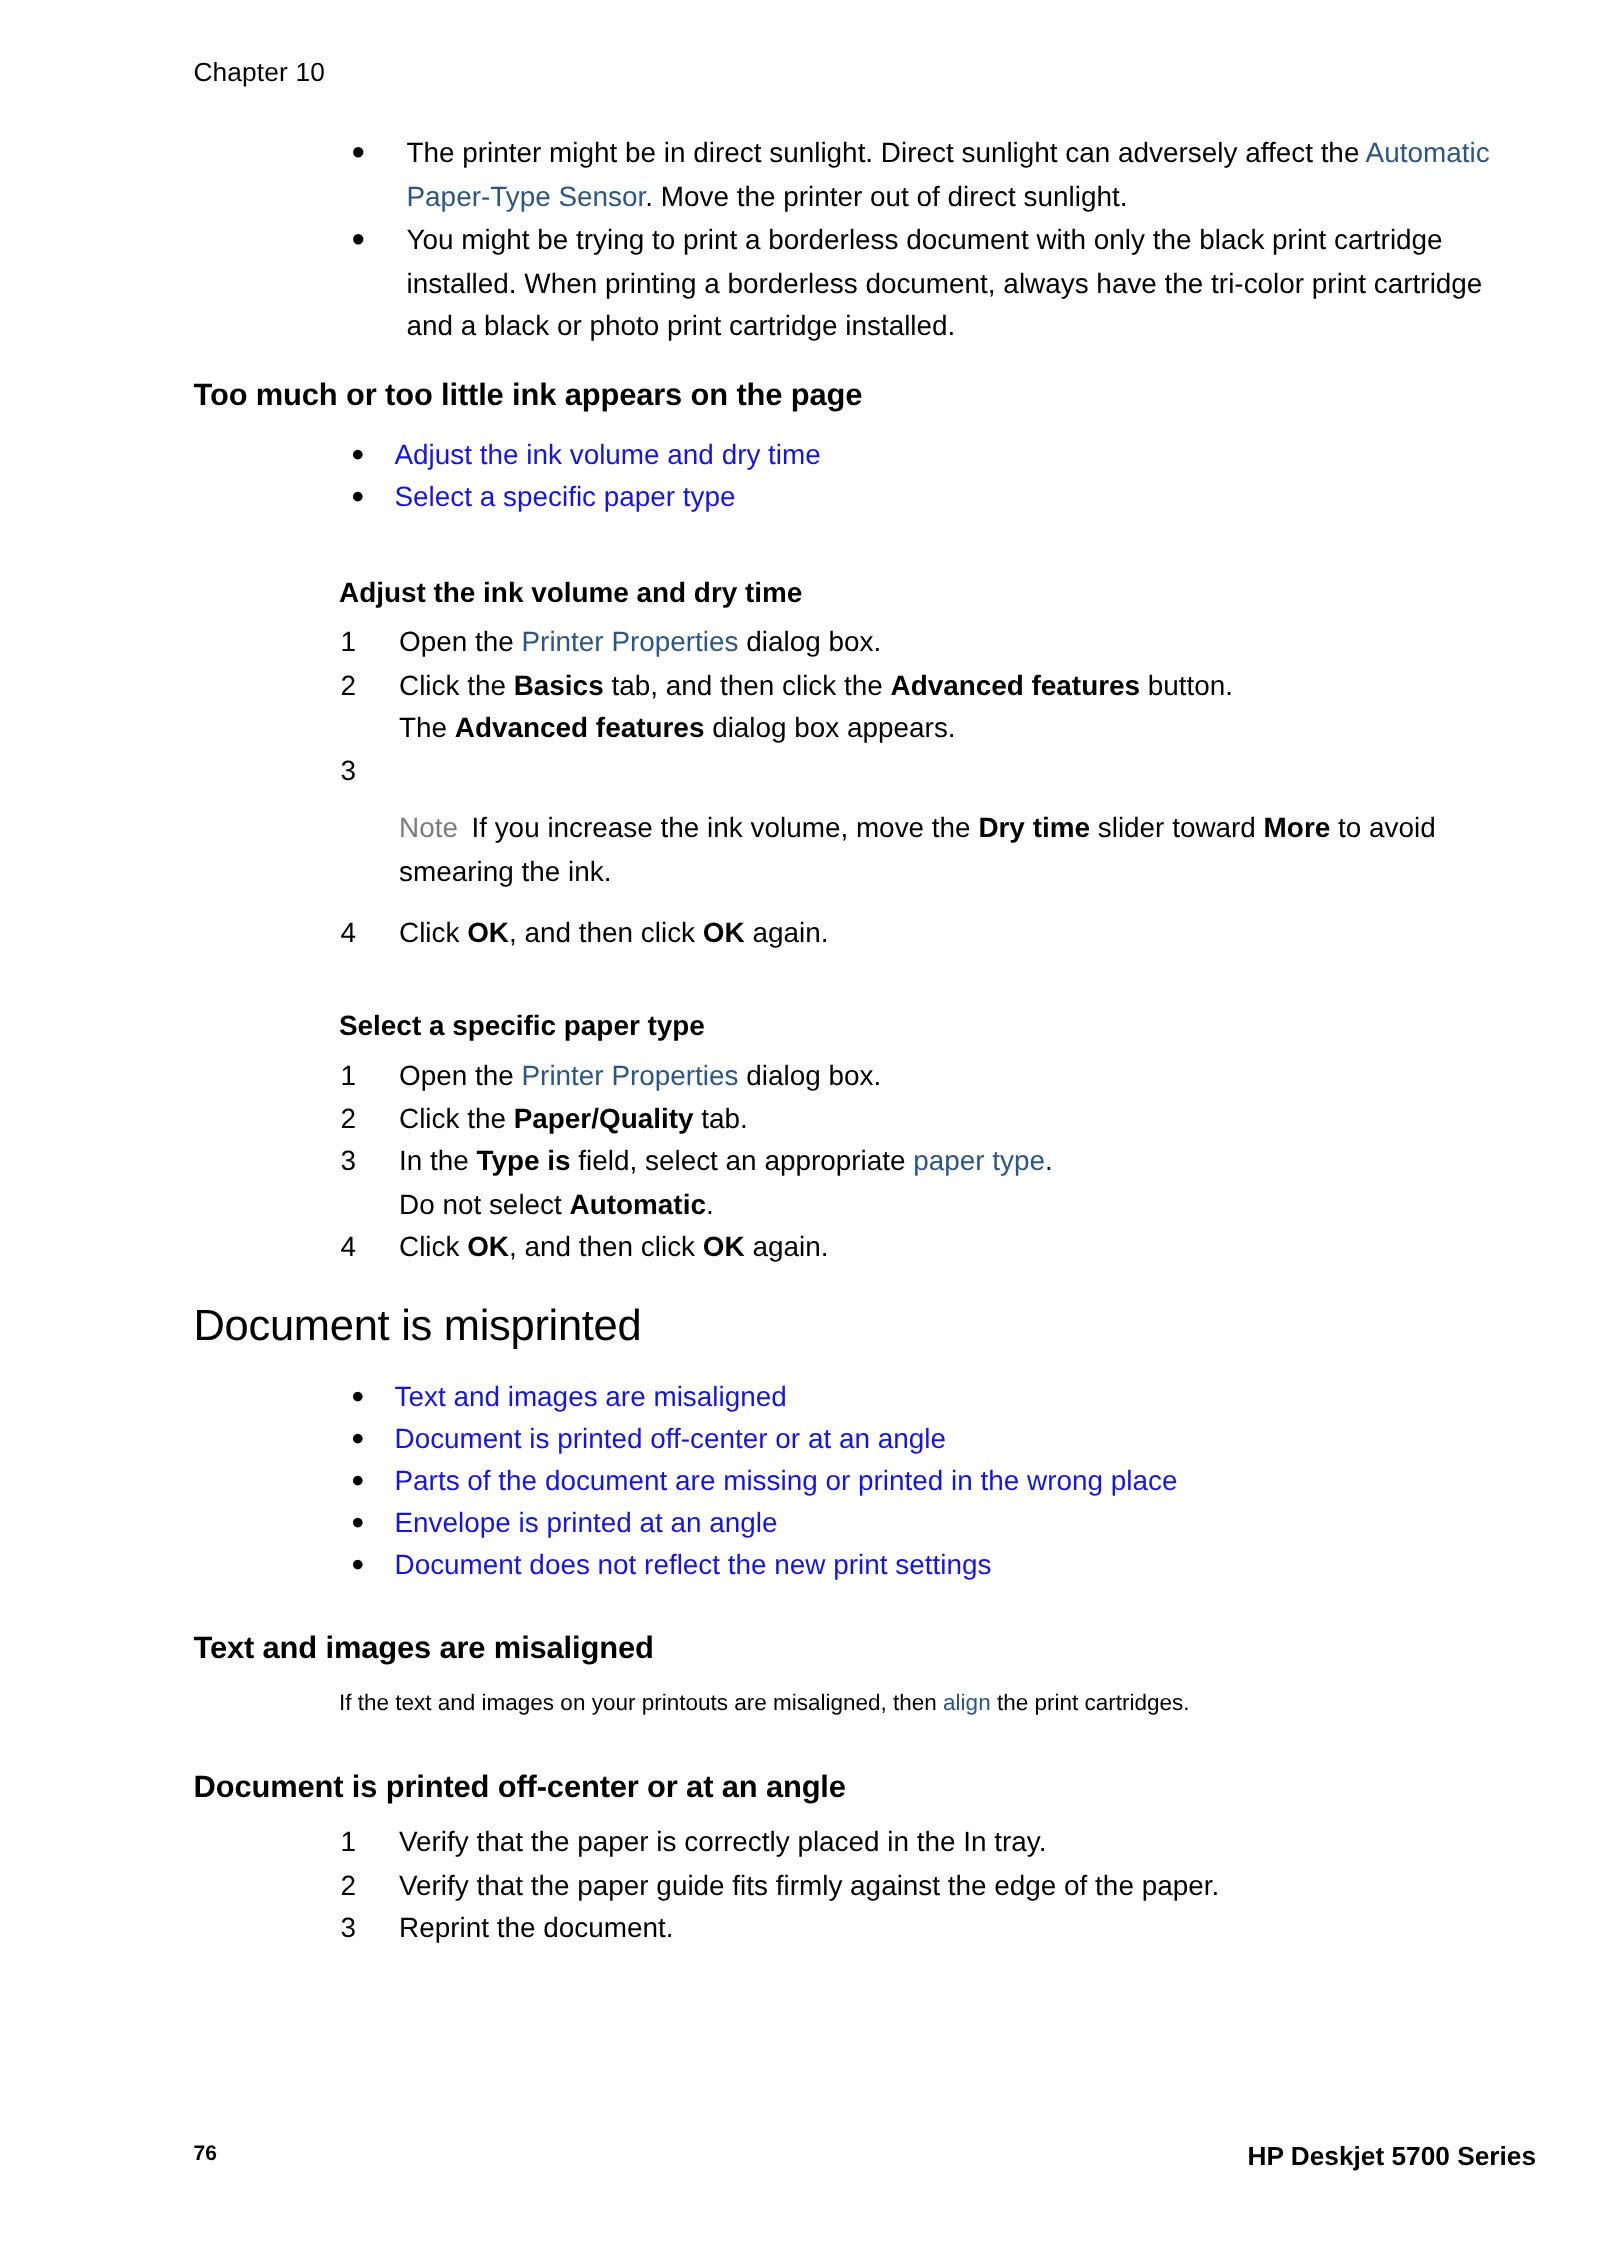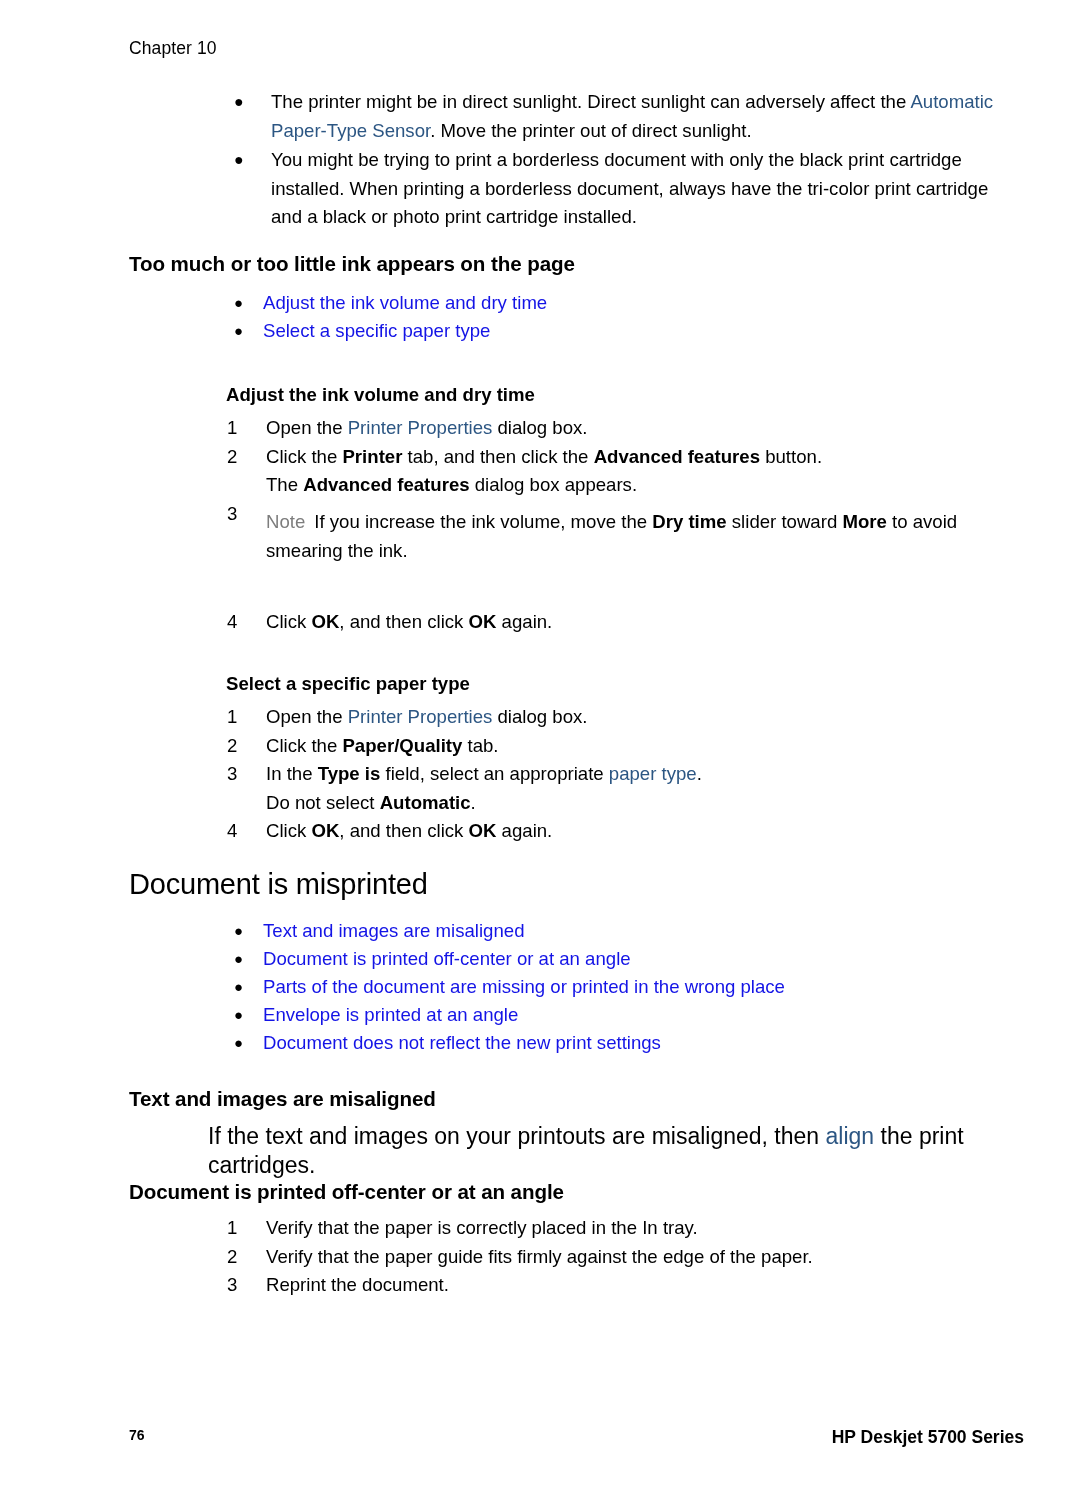--- a/index.html
+++ b/index.html
@@ -148,23 +148,23 @@
   }
   .note .note-label {
     color: #7D7D7D;
     font-weight: normal;
     padding-right: 9px;
   }
 
   
   .para {
     position: absolute;
-    left: 179px;
+    left: 197px;
     width: 810px;
-    font-size: 23px;
+    font-size: 15px;
     line-height: 28.6px;
   }
 
   
   .footer-page {
     position: absolute;
     left: 100px;
     top: 1427px;
     font-size: 14px;
     font-weight: bold;
@@ -213,29 +213,29 @@
 
   <div class="h3" style="top:384px;">Adjust the ink volume and dry time</div>
 
   <ol class="steps" style="left:198px; top:414px;">
     <li>
       <span class="num">1</span>
       <span><span>Open the </span><span class="ilink">Printer Properties</span><span> dialog box.</span></span>
     </li>
     <li>
       <span class="num">2</span>
-      <span><span>Click the </span><b>Printer</b><span> tab, and then click the </span><b>Advanced features</b><span> button.</span></span>
+      <span><span>Click the </span><b>Basics</b><span> tab, and then click the </span><b>Advanced features</b><span> button.</span></span>
       <span class="cont"><span>The </span><b>Advanced features</b><span> dialog box appears.</span></span>
     </li>
     <li>
       <span class="num">3</span>
     </li>
   </ol>
 
-  <div class="note" style="top:508px;">
+  <div class="note" style="top:538px;">
     <span class="note-label">Note</span><span><span>If you increase the ink volume, move the </span><b>Dry time</b><span> slider toward </span><b>More</b><span> to avoid smearing the ink.</span></span>
   </div>
 
   <ol class="steps" style="left:198px; top:608px;">
     <li>
       <span class="num">4</span>
       <span><span>Click </span><b>OK</b><span>, and then click </span><b>OK</b><span> again.</span></span>
     </li>
   </ol>
 

